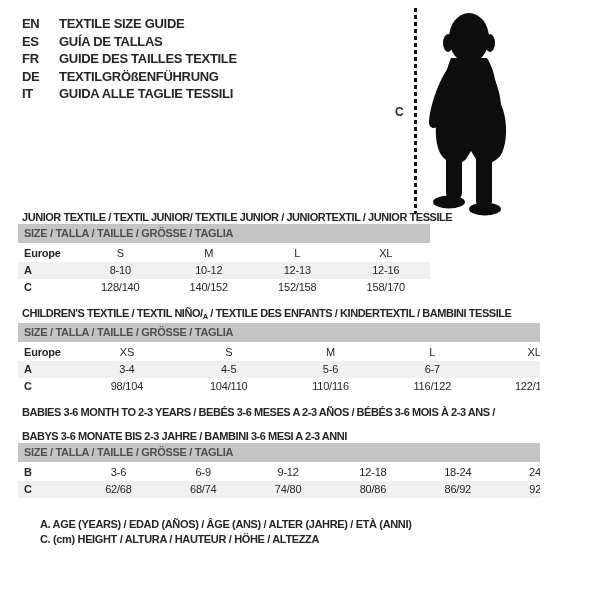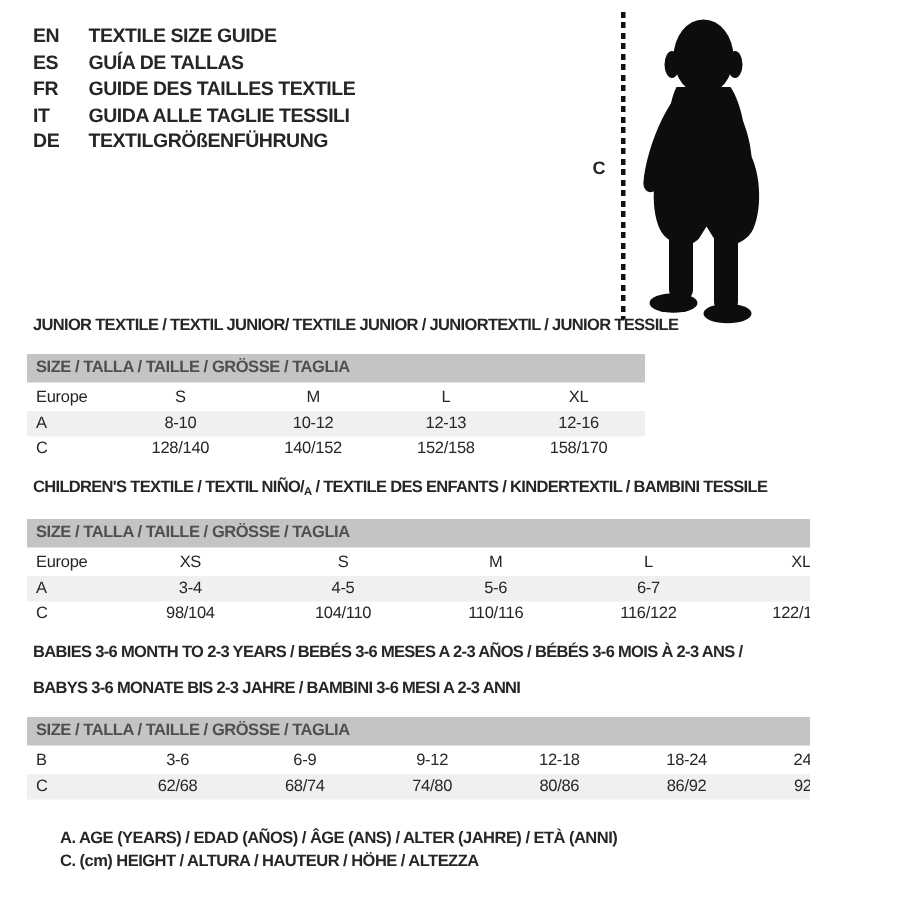--- a/index.html
+++ b/index.html
@@ -38,34 +38,34 @@
     margin: 0 0 0 4px;
     font-weight: bold; font-size: 11px; letter-spacing: -0.45px;
     line-height: 13px; white-space: nowrap;
   }
   .sec1 .tbl-title { margin-top: 5px; }
   .sec2 .tbl-title { margin-top: 11px; }
   .sec3 .tbl-title { margin-top: 11px; }
   .title-sub { font-size: 7.5px; vertical-align: -2px; }
 
   .size-bar {
-    margin-top: 12px; margin-bottom: 2px;
+    margin-top: 0; margin-bottom: 2px;
     height: 19px; line-height: 19px;
     background: #c4c4c4; color: #4f4f4f;
     font-weight: bold; font-size: 11px; letter-spacing: -0.3px;
     padding-left: 6px;
   }
   .tbl { width: 567px; }
   .tbl.t1 { width: 412px; }
   .grid-row { display: grid; height: 17px; line-height: 17px; font-size: 11px; letter-spacing: -0.2px; }
   .t1 .grid-row { grid-template-columns: 58px repeat(4, 1fr); }
   .t2 .grid-row { grid-template-columns: 58px repeat(5, 1fr); }
   .t3 .grid-row { grid-template-columns: 58px repeat(6, 1fr); }
   .grid-row.shaded { background: #f0f0f0; }
-  .row-label { padding-left: 6px; text-align: left; }
+  .row-label { padding-left: 6px; text-align: left; font-weight: bold; }
   .cell { text-align: center; }
 
   
   .notes { margin: 19px 0 0 22px; }
   .note-line {
     font-weight: bold; font-size: 11px; letter-spacing: -0.35px;
     line-height: 15px; white-space: nowrap;
   }
 </style>
 </head>
@@ -81,26 +81,26 @@
       </div>
       <div class="legend-row">
         <span class="legend-code">ES</span>
         <span class="legend-label">GUÍA DE TALLAS</span>
       </div>
       <div class="legend-row">
         <span class="legend-code">FR</span>
         <span class="legend-label">GUIDE DES TAILLES TEXTILE</span>
       </div>
       <div class="legend-row">
+        <span class="legend-code">DE</span>
+        <span class="legend-label">TEXTILGRÖßENFÜHRUNG</span>
+      </div>
+      <div class="legend-row">
         <span class="legend-code">IT</span>
         <span class="legend-label">GUIDA ALLE TAGLIE TESSILI</span>
-      </div>
-      <div class="legend-row">
-        <span class="legend-code">DE</span>
-        <span class="legend-label">TEXTILGRÖßENFÜHRUNG</span>
       </div>
     </div>
 
     <div class="figure">
       <div class="measure-line"></div>
       <span class="measure-label">C</span>
       <svg class="baby-svg" width="105" height="210" viewBox="0 0 105 210" fill="#0d0d0d" xmlns="http://www.w3.org/2000/svg">
         <ellipse cx="46" cy="32" rx="20" ry="25"></ellipse>
         <ellipse cx="25" cy="37" rx="5" ry="9"></ellipse>
         <ellipse cx="67" cy="37" rx="5" ry="9"></ellipse>

